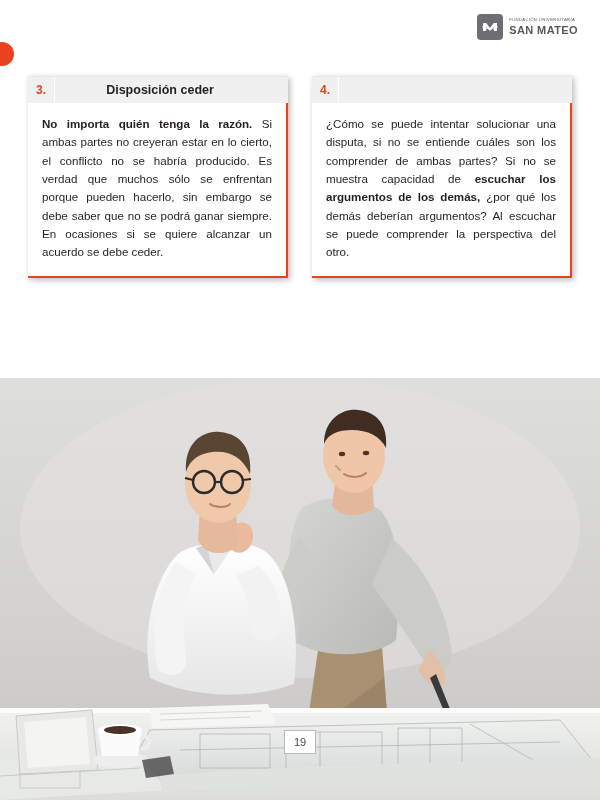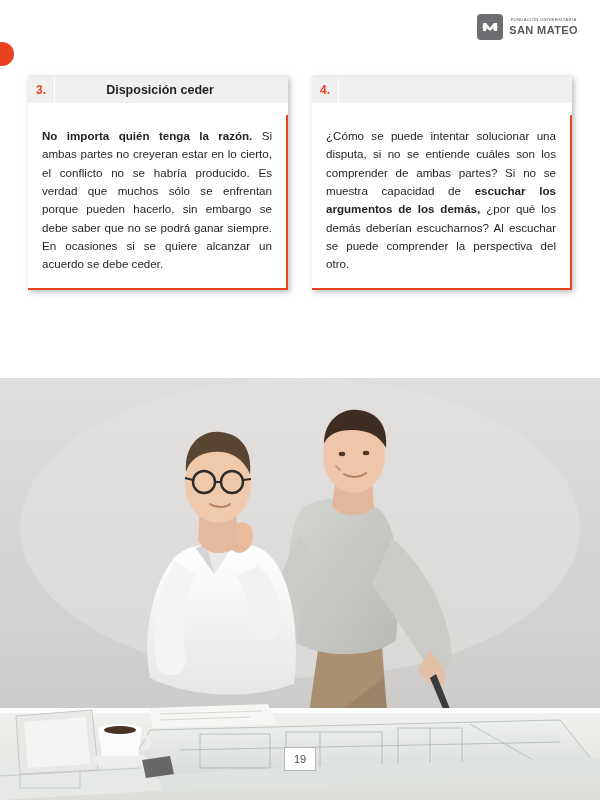--- a/index.html
+++ b/index.html
@@ -35,21 +35,20 @@
   }
 
   
   .logo {
     position: absolute;
     right: 22px;
     top: 14px;
     display: flex;
     align-items: center;
     gap: 6px;
-    text-align: center;
   }
   .logo-mark {
     width: 26px;
     height: 26px;
     border-radius: 4px;
     background: #6d6e71;
     display: flex;
     align-items: center;
     justify-content: center;
   }
@@ -114,42 +113,41 @@
     padding-right: 23px;
   }
   .card-body {
     padding: 12px 14px 14px 14px;
     font-size: 11.6px;
     line-height: 1.58;
     color: #231f20;
     text-align: justify;
     border-right: 2px solid #e8421f;
     border-bottom: 2px solid #e8421f;
-    margin-top: 12px;
   }
   .card-body b { font-weight: bold; }
 
   
   .photo {
     position: absolute;
     left: 0;
     right: 0;
     top: 378px;
     bottom: 0;
     overflow: hidden;
     background: linear-gradient(180deg, #d9d8d6 0%, #cfcecc 55%, #c9c8c6 100%);
   }
   .photo svg { display: block; width: 100%; height: 100%; }
 
   
   .page-number {
     position: absolute;
     left: 50%;
     transform: translateX(-50%);
-    bottom: 29px;
+    bottom: 46px;
     width: 30px;
     height: 22px;
     background: #ffffff;
     border: 1px solid #b9b9b9;
     display: flex;
     align-items: center;
     justify-content: center;
     font-size: 11px;
     color: #4a4a4a;
     z-index: 5;
@@ -186,21 +184,21 @@
       <div class="card-body">
         <b>No importa quién tenga la razón.</b><span> Si ambas partes no creyeran estar en lo cierto, el conflicto no se habría producido. Es verdad que muchos sólo se enfrentan porque pueden hacerlo, sin embargo se debe saber que no se podrá ganar siempre. En ocasiones si se quiere alcanzar un acuerdo se debe ceder.</span>
       </div>
     </div>
 
     <div class="card">
       <div class="card-header">
         <div class="card-num">4.</div>
       </div>
       <div class="card-body">
-        <span>¿Cómo se puede intentar solucionar una disputa, si no se entiende cuáles son los comprender de ambas partes? Si no se muestra capacidad de </span><b>escuchar los argumentos de los demás,</b><span> ¿por qué los demás deberían escucharnos? Al escuchar se puede comprender la perspectiva del otro.</span>
+        <span>¿Cómo se puede intentar solucionar una disputa, si no se entiende cuáles son los comprender de ambas partes? Si no se muestra capacidad de </span><b>escuchar los argumentos de los demás,</b><span> ¿por qué los demás deberían argumentos? Al escuchar se puede comprender la perspectiva del otro.</span>
       </div>
     </div>
 
   </div>
 
   <div class="photo">
     <svg viewBox="0 0 600 422" preserveAspectRatio="xMidYMid slice">
       <defs>
         <linearGradient id="wall" x1="0" y1="0" x2="0" y2="1">
           <stop offset="0%" stop-color="#dededc"></stop>

